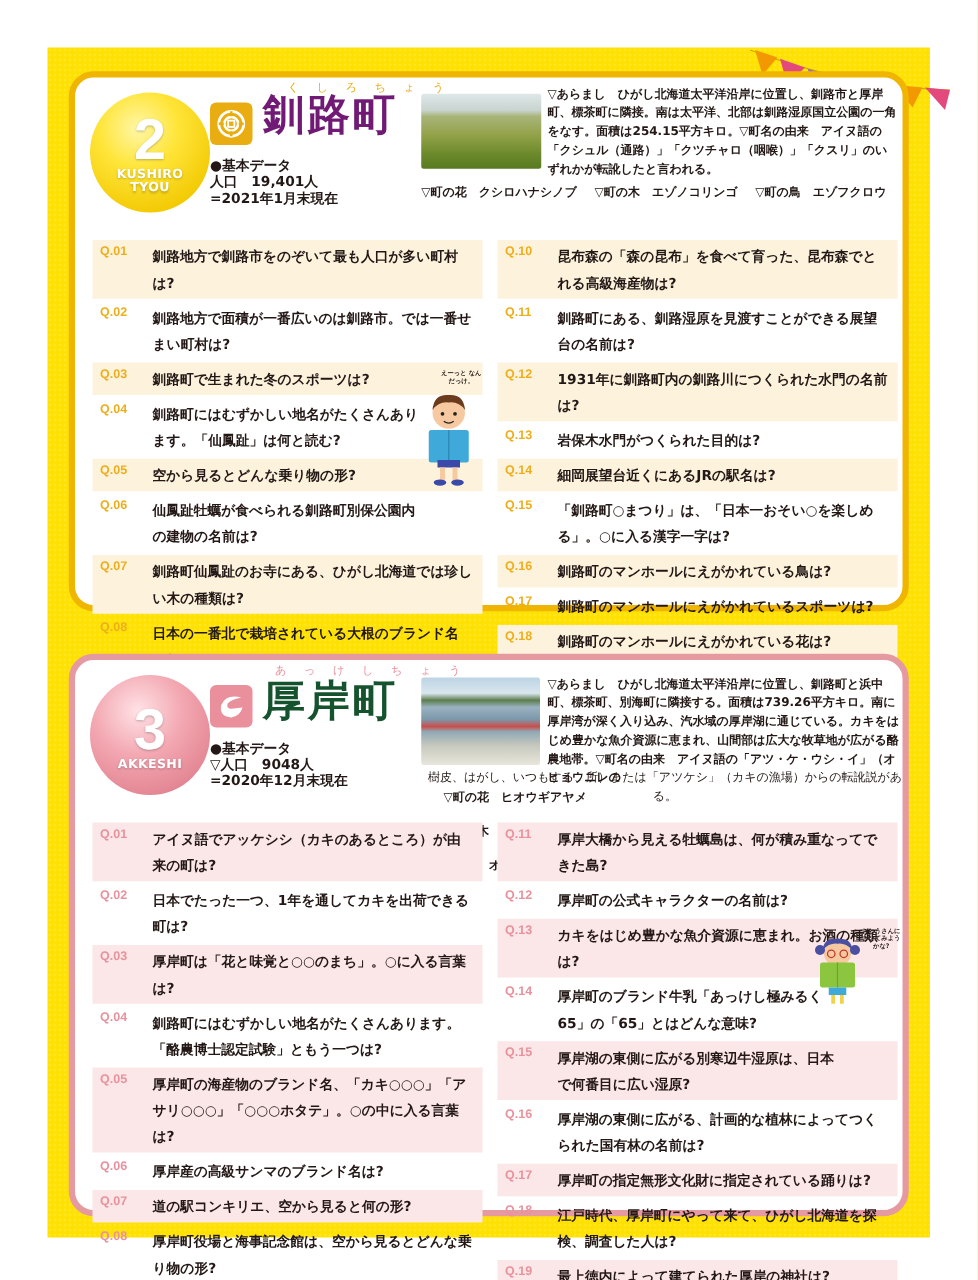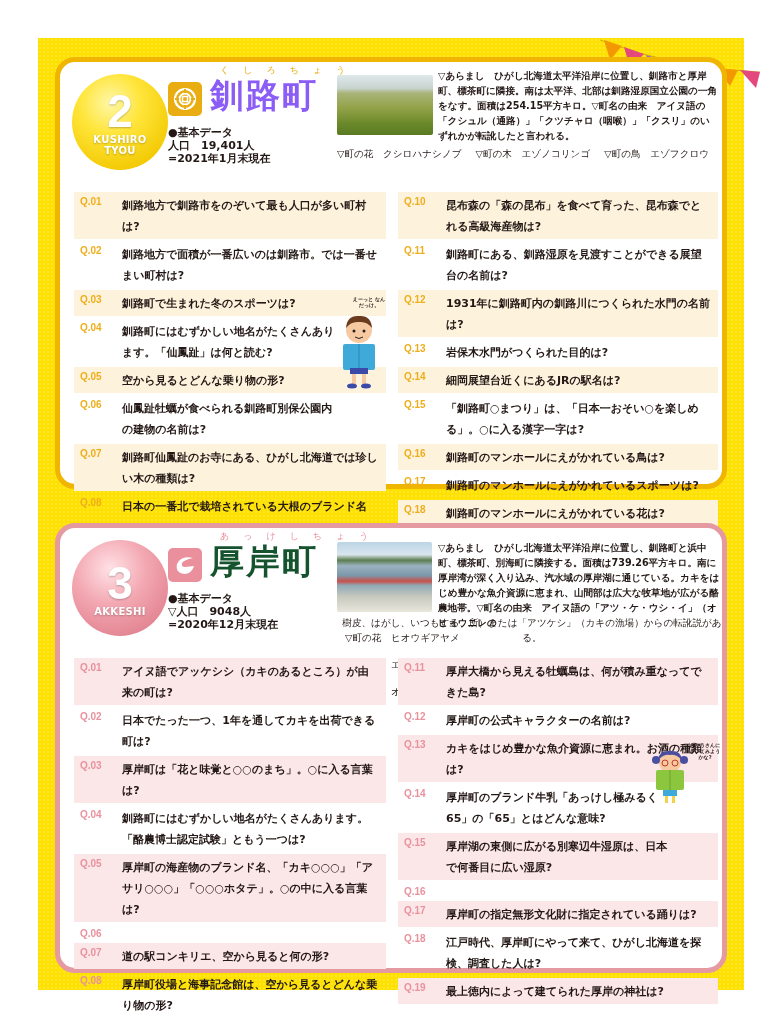--- a/index.html
+++ b/index.html
@@ -34,40 +34,40 @@
     position: absolute; left: 108px; top: 20px; width: 34px; height: 34px; border-radius: 5px;
     display: flex; align-items: center; justify-content: center;
   }
   .kushiro .town-emblem { background: #e9ad12; }
   .akkeshi .town-emblem { background: #e9909c; }
 
   .town-name {
     position: absolute; left: 150px; top: 10px; font-size: 34px; font-weight: bold; letter-spacing: 2px;
     line-height: 46px;
   }
-  .kushiro .town-name { color: #8b5cf6; }
+  .kushiro .town-name { color: #701a75; font-family: Liberation Mono, monospace; }
   .akkeshi .town-name { color: #14532d; }
   .town-reading { position: absolute; left: 160px; top: 2px; font-size: 9px; letter-spacing: 14px; }
-  .kushiro .town-reading { color: #e9ad12; }
+  .kushiro .town-reading { color: #e9ad12; margin-left: 10px; }
   .akkeshi .town-reading { color: #e9909c; }
 
   .basic-data { position: absolute; left: 108px; top: 64px; font-size: 11px; line-height: 13px; font-weight: bold; }
 
   .photo { position: absolute; border-radius: 2px; }
   .kushiro .photo { left: 277px; top: 13px; width: 96px; height: 60px;
     background: linear-gradient(180deg, #dfe8ea 0%, #c8d4cf 22%, #a9b47a 30%, #93a248 55%, #6c8a2b 80%, #597a22 100%); }
   .akkeshi .photo { left: 277px; top: 14px; width: 95px; height: 70px;
     background: linear-gradient(180deg, #bcd4e4 0%, #d9e6ee 18%, #5c7d4e 26%, #9ab2c0 34%, #7c97aa 48%, #c94f4a 56%, #8fa9b6 62%, #c7c9be 78%, #e9e6dc 100%); }
 
   .summary { position: absolute; font-size: 9.6px; line-height: 15px; font-weight: bold; }
   .kushiro .summary { left: 378px; top: 6px; width: 280px; }
   .akkeshi .summary { left: 378px; top: 12px; width: 285px; }
   .summary-ext { position: absolute; font-size: 9.6px; line-height: 15px; font-weight: normal; text-align: center; }
   .akkeshi .summary-ext { left: 277px; top: 87px; width: 390px; }
-  .symbols { position: absolute; font-size: 9.6px; font-weight: normal; display: flex; gap: 14px; }
+  .symbols { position: absolute; font-size: 9.6px; font-weight: bold; display: flex; gap: 14px; text-align: right; }
   .kushiro .symbols { left: 277px; top: 86px; }
   .akkeshi .symbols { left: 285px; top: 104px; flex-direction: column; }
 
   .qcol { position: absolute; }
   .kushiro .qcol.left { left: 14px; top: 130px; width: 312px; }
   .kushiro .qcol.right { left: 338px; top: 130px; width: 320px; }
   .akkeshi .qcol.left { left: 14px; top: 130px; width: 312px; }
   .akkeshi .qcol.right { left: 338px; top: 130px; width: 320px; }
 
   .qrow { display: flex; align-items: flex-start; font-size: 11px; font-weight: bold; padding: 3px 8px 2px 6px; margin-bottom: 2px; }
@@ -285,20 +285,21 @@
     <div class="qrow">
         <span class="qnum">Q.04</span>
         <span class="qtext">釧路町にはむずかしい地名がたくさんあります。「酪農博士認定試験」ともう一つは?</span>
       </div>
     <div class="qrow shaded">
         <span class="qnum">Q.05</span>
         <span class="qtext">厚岸町の海産物のブランド名、「カキ○○○」「アサリ○○○」「○○○ホタテ」。○の中に入る言葉は?</span>
       </div>
     <div class="qrow">
         <span class="qnum">Q.06</span>
+        <span class="qtext">厚岸産の高級サンマのブランド名は?</span>
       </div>
     <div class="qrow shaded">
         <span class="qnum">Q.07</span>
         <span class="qtext">道の駅コンキリエ、空から見ると何の形?</span>
       </div>
     <div class="qrow">
         <span class="qnum">Q.08</span>
         <span class="qtext">厚岸町役場と海事記念館は、空から見るとどんな乗り物の形?</span>
       </div>
 
@@ -320,20 +321,21 @@
     <div class="qrow" style="padding-right:50px">
         <span class="qnum">Q.14</span>
         <span class="qtext">厚岸町のブランド牛乳「あっけし極みるく65」の「65」とはどんな意味?</span>
       </div>
     <div class="qrow shaded" style="padding-right:50px">
         <span class="qnum">Q.15</span>
         <span class="qtext">厚岸湖の東側に広がる別寒辺牛湿原は、日本で何番目に広い湿原?</span>
       </div>
     <div class="qrow">
         <span class="qnum">Q.16</span>
+        <span class="qtext">厚岸湖の東側に広がる、計画的な植林によってつくられた国有林の名前は?</span>
       </div>
     <div class="qrow shaded">
         <span class="qnum">Q.17</span>
         <span class="qtext">厚岸町の指定無形文化財に指定されている踊りは?</span>
       </div>
     <div class="qrow">
         <span class="qnum">Q.18</span>
         <span class="qtext">江戸時代、厚岸町にやって来て、ひがし北海道を探検、調査した人は?</span>
       </div>
     <div class="qrow shaded">

